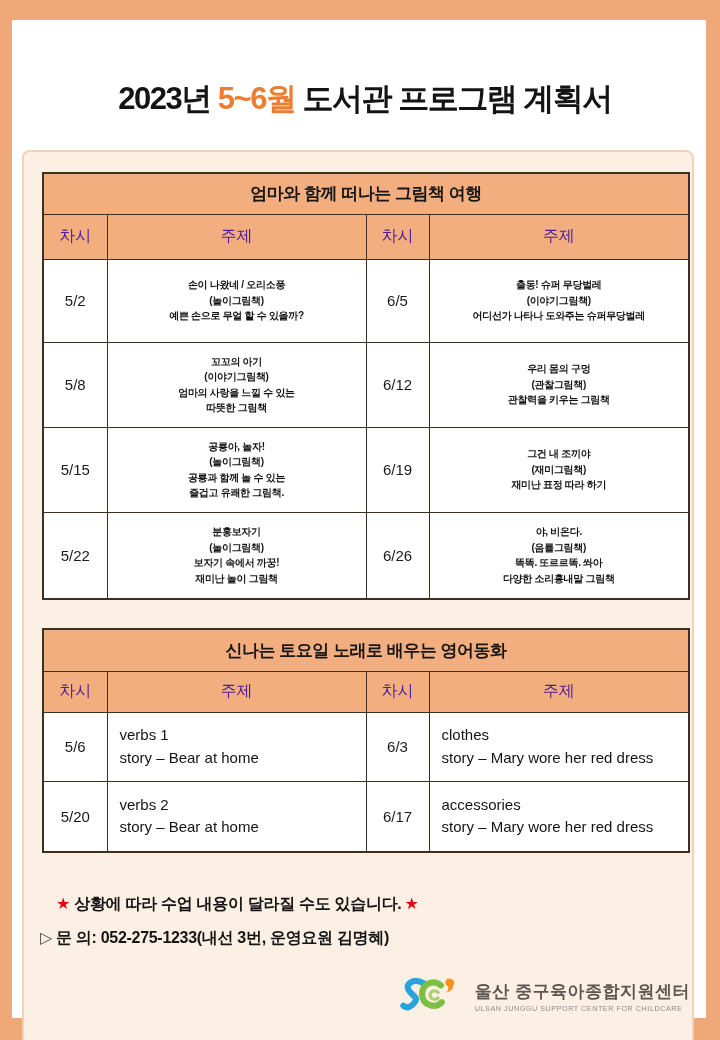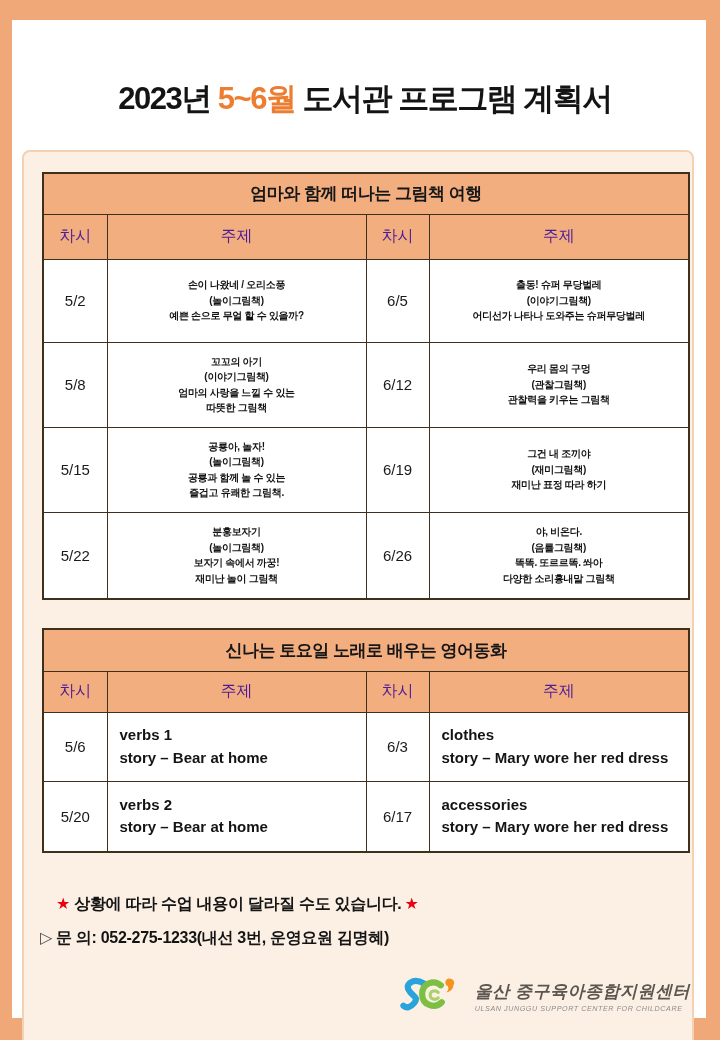--- a/index.html
+++ b/index.html
@@ -24,30 +24,30 @@
   #table1 .row-title th{height:41px;}
   #table1 .row-cols  th{height:45px;}
   #table2 .row-title th{height:42px;}
   #table2 .row-cols  th{height:41px;}
 
   col.c1{width:64px;} col.c2{width:259px;} col.c3{width:63px;} col.c4{width:260px;}
 
   td.date{font-size:15px;color:#1a1a1a;text-align:center;}
   td.topic{font-size:10px;font-weight:bold;color:#141414;text-align:center;line-height:1.55;white-space:pre-line;letter-spacing:-0.3px;}
   #table1 tr.h84{height:83px;} #table1 tr.h85{height:85px;} #table1 tr.h88{height:87px;}
-  #table2 td.topic{font-size:15px;font-weight:700;text-align:left;padding-left:12px;line-height:1.5;letter-spacing:0;}
+  #table2 td.topic{font-size:15px;font-weight:400;text-align:left;padding-left:12px;line-height:1.5;letter-spacing:0;}
   #table2 tr.h69{height:69px;} #table2 tr.h71{height:71px;}
 
   .note-line{position:absolute;left:32px;top:742px;font-size:16px;font-weight:600;color:#141414;letter-spacing:-0.3px;}
   .note-line .star{color:#E60012;font-weight:400;}
   .note-line .star.tail{margin-left:3px;}
   .contact-line{position:absolute;left:16px;top:776px;font-size:16px;font-weight:600;color:#141414;letter-spacing:-0.3px;}
   .contact-line .tri{color:#4a4a4a;font-weight:400;margin-right:4px;}
 
-  .logo{position:absolute;right:16px;top:956px;display:flex;align-items:center;gap:19px;font-style:italic;}
+  .logo{position:absolute;right:16px;top:956px;display:flex;align-items:center;gap:19px;}
   .logo-text{display:flex;flex-direction:column;align-items:flex-start;}
   .logo-ko{font-size:17px;font-weight:600;color:#5C5650;letter-spacing:0.5px;white-space:nowrap;}
   .logo-en{font-size:7.2px;color:#8C8C8C;letter-spacing:0.55px;margin-top:1px;white-space:nowrap;}
 </style>
 </head>
 <body>
 
 <div class="page">
   <div class="content">
 

